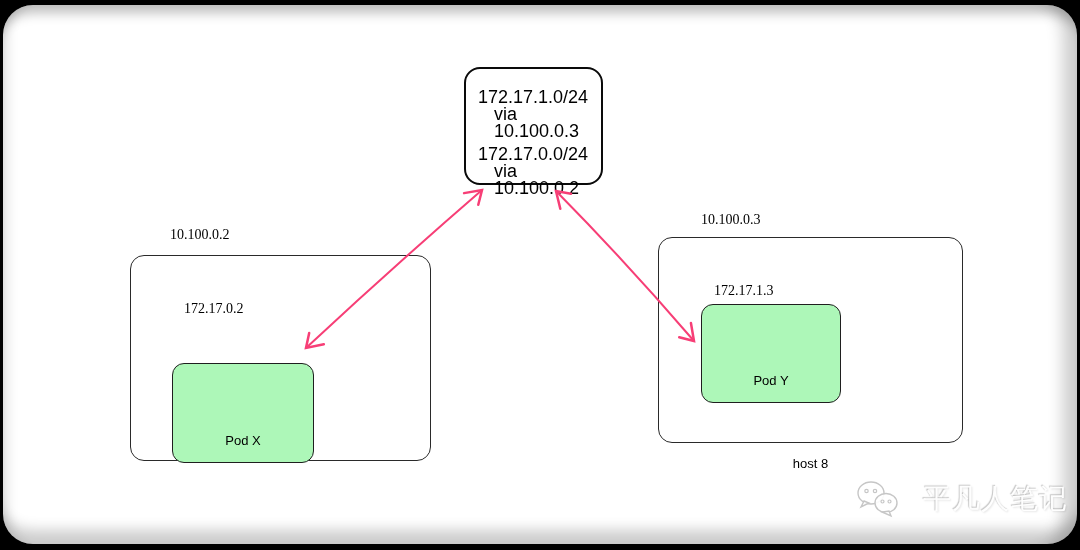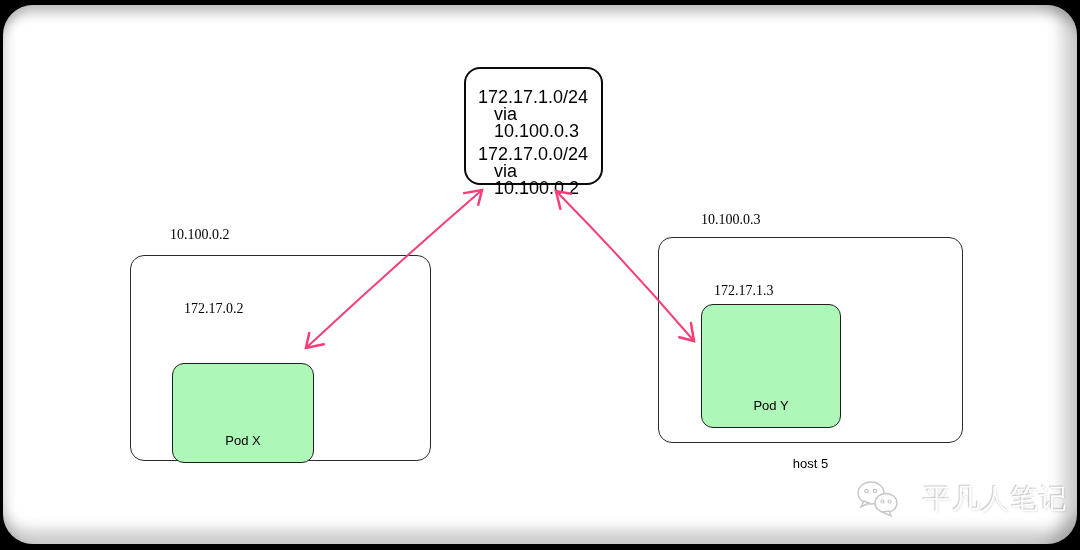--- a/index.html
+++ b/index.html
@@ -43,21 +43,21 @@
 
   
   .pod-box{
     position:absolute;box-sizing:border-box;
     background:var(--pod-fill,#adf7b8);
     border:1.4px solid var(--pod-border,#1f1f1f);border-radius:12px;
     display:flex;align-items:flex-end;justify-content:center;
     padding-bottom:14px;font-size:13px;
   }
   #pod-x-box{left:172px;top:319px;width:142px;height:100px;margin-top:44px;}
-  #pod-y-box{left:701px;top:304px;width:140px;height:124px;}
+  #pod-y-box{left:701px;top:304px;width:140px;height:99px;}
 
   .ip-label{position:absolute;font-size:14px;white-space:nowrap;font-family:Liberation Serif, serif;}
   #host1-ip{left:170px;top:227px;}
   #pod-x-ip{left:184px;top:301px;}
   #host2-ip{left:701px;top:212px;}
   #pod-y-ip{left:714px;top:283px;}
 
   .host-caption{position:absolute;font-size:13px;text-align:center;}
   #host1-caption{left:130px;width:301px;top:475px;}
   #host2-caption{left:658px;width:305px;top:456px;}
@@ -102,21 +102,21 @@
   <div class="pod-box" id="pod-x-box">
     <span>Pod X</span>
   </div>
 
   <div class="ip-label" id="host2-ip">10.100.0.3</div>
   <div class="host-box" id="host2-box"></div>
   <div class="ip-label" id="pod-y-ip">172.17.1.3</div>
   <div class="pod-box" id="pod-y-box">
     <span>Pod Y</span>
   </div>
-  <div class="host-caption" id="host2-caption">host 5</div>
+  <div class="host-caption" id="host2-caption">host 8</div>
 
   <svg class="arrows" width="1080" height="550" viewBox="0 0 1080 550">
     <defs>
       <marker id="ah" viewBox="-16 -12 20 24" markerWidth="30" markerHeight="30" refX="0" refY="0" orient="auto-start-reverse" markerUnits="userSpaceOnUse">
         <path class="arrow-head" d="M -12.5 -7.5 L 0 0 L -10 7"></path>
       </marker>
     </defs>
     <path class="arrow-line" d="M 482 190 Q 393 267 306 348" marker-start="url(#ah)" marker-end="url(#ah)"></path>
     <path class="arrow-line" d="M 556 191 Q 627 263 694 341" marker-start="url(#ah)" marker-end="url(#ah)"></path>
   </svg>

